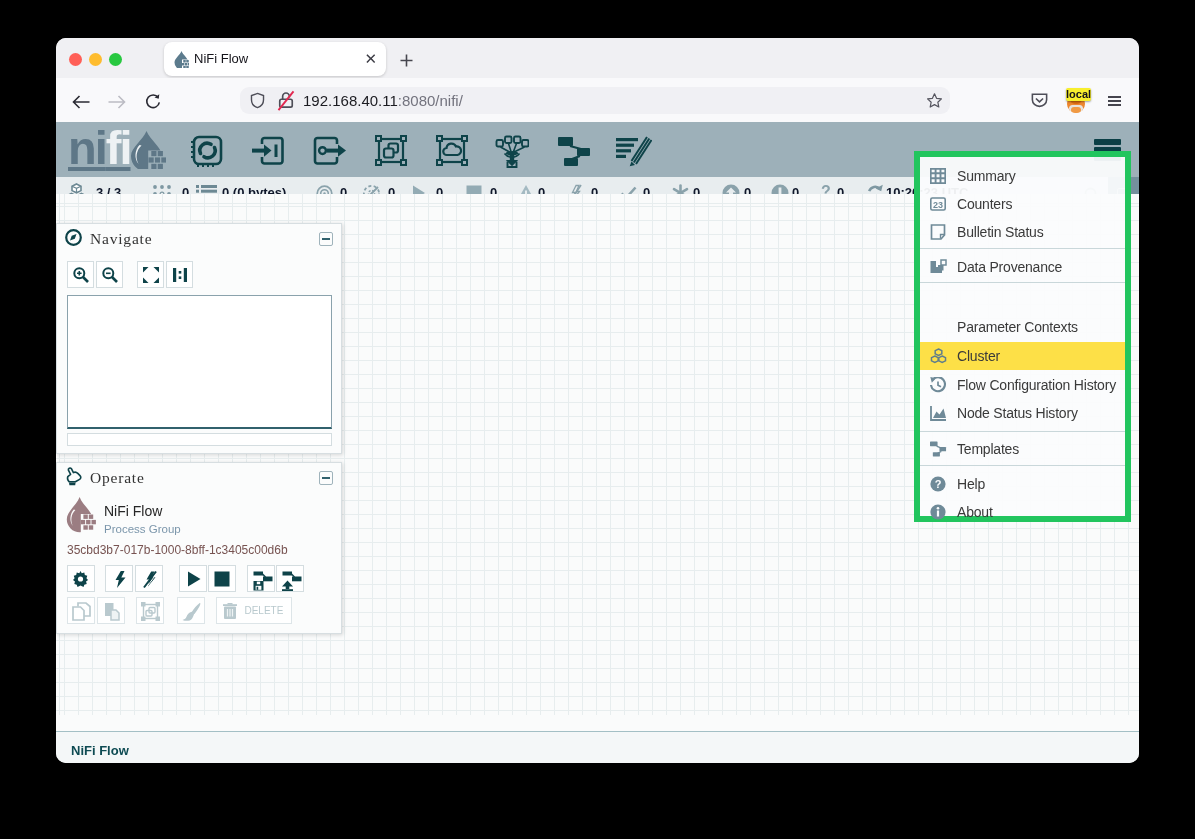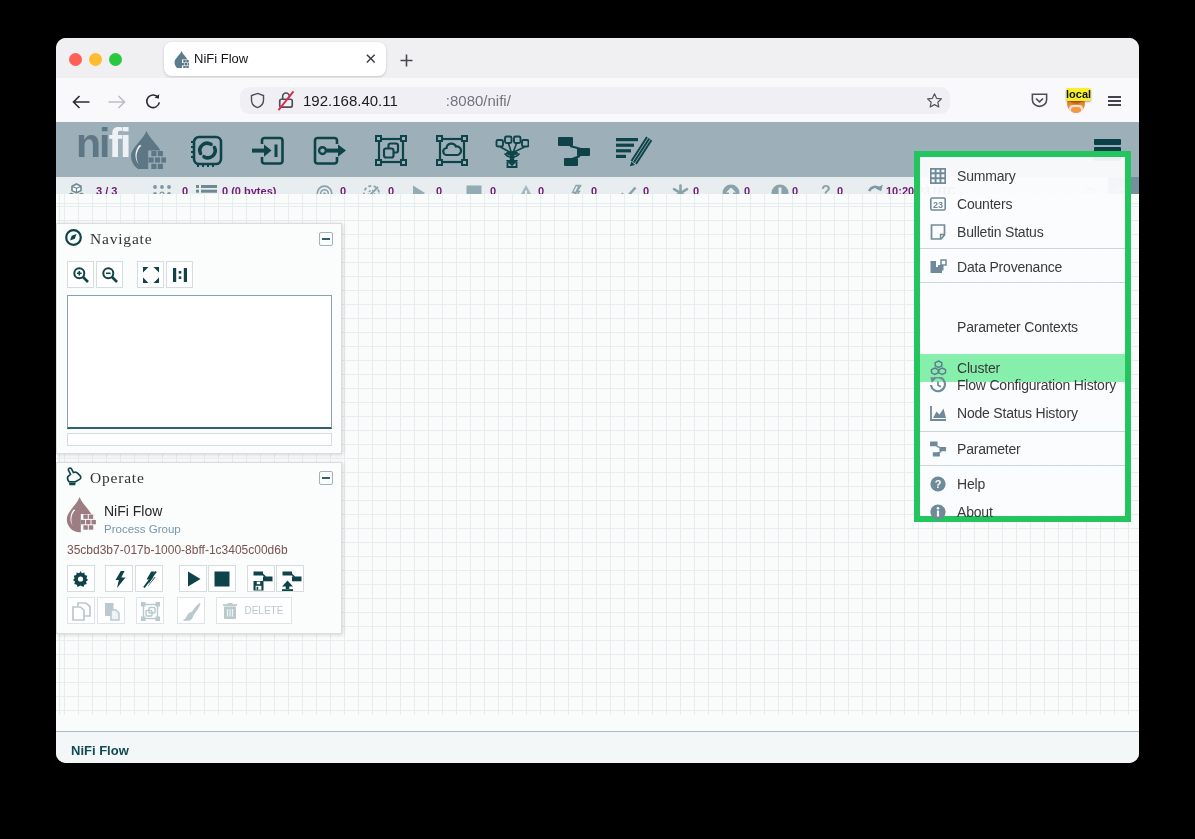--- a/index.html
+++ b/index.html
@@ -14,33 +14,33 @@
   #tab { position:absolute; left:108px; top:4px; width:222px; height:34px; background:#fff;
     border-radius:8px; box-shadow:0 1px 3px rgba(0,0,0,0.18); }
   #tab .title { position:absolute; left:30px; top:9px; font-size:13px; color:#15141a; }
   #tab .close { position:absolute; right:9px; top:8px; font-size:15px; color:#3b3b44; }
   #newtab { position:absolute; left:344px; top:16px; }
   
   #navbar { position:absolute; left:0; top:40px; width:100%; height:44px; background:#f9f9fb; }
   #urlbar { position:absolute; left:184px; top:9px; width:710px; height:27px;
     background:#f0f0f4; border-radius:9px; }
   #urltext { position:absolute; left:63px; top:5px; font-size:15px; color:#1b1b21; }
-  #urltext .dim { color:#73737e;margin-left:48px; }
+  #urltext .dim { color:#73737e; }
   
   #nifihead { position:absolute; left:0; top:84px; width:100%; height:55px; background:#9db0b9; }
-  #logo { position:absolute; left:20px; top:-2px; font-size:41px; font-weight:bold;
-    letter-spacing:-2px; color:#5e7787; }
+  #logo { position:absolute; left:12px; top:-2px; font-size:47px; font-weight:bold;
+    letter-spacing:-2px; color:#5e7787;text-decoration:underline; }
   #logo .w { color:#eef2f4; }
   .hic { top:13px; }
   #burger { position:absolute; left:1038px; top:101px; width:27px; height:22px; }
   #burger div { height:6px; background:#0b3f46; border-radius:1px; margin-bottom:2px; }
   
   #statusbar { position:absolute; left:0; top:139px; width:100%; height:33px; background:#e8edef;
     border-bottom:1px solid #cfdadd; }
-  #statusbar .val { position:absolute; top:8px; font-size:11px; font-weight:bold; color:#701a75; }
+  #statusbar .val { position:absolute; top:8px; font-size:13px; font-weight:bold; color:#0f172a; }
   #statusbar .ic { position:absolute; top:7px; }
   #searchblock { position:absolute; left:1052px; top:0; width:31px; height:32px; background:#74909d; }
   
   #canvas { position:absolute; left:0; top:156px; width:100%; height:521px; background:#fafbfb;
     background-image:
       repeating-linear-gradient(to right, #e7edee 0 1px, transparent 1px 14px),
       repeating-linear-gradient(to bottom, #e7edee 0 1px, transparent 1px 14px);
     background-position: 8px 0, 0 12px; }
   
   #breadcrumb { position:absolute; left:0; top:693px; width:100%; height:32px; background:#f4f7f8;
@@ -63,21 +63,21 @@
     border:1px solid #d4dde0; }
   .opbtn { position:absolute; width:28px; height:27px; background:#fff; border:1px solid #d4dde0; }
   .opbtn.dis { border-color:#dde5e8; }
   
   #menu { position:absolute; left:858px; top:113px; width:217px; height:371px;
     background:rgba(251,252,253,0.945); border:6px solid #22c55e; }
   .mi { position:absolute; left:0; width:100%; height:28px; }
   .mi .t { position:absolute; left:37px; top:5.5px; font-size:14px; letter-spacing:-0.2px; color:#3a3a3a; }
   .mi .ig { position:absolute; left:10px; top:6px; width:16px; height:16px; }
   .mdiv { position:absolute; left:0; width:100%; height:1px; background:#c9d7da; }
-  .hl { background:#86efac;margin-top:12px; }
+  .hl { background:#fde047; }
 </style>
 </head>
 <body>
 <div id="win">
 
   <div id="titlebar">
     <div class="light" style="left:13px; background:#ff5f57;"></div>
     <div class="light" style="left:33px; background:#febc2e;"></div>
     <div class="light" style="left:53px; background:#28c840;"></div>
     <div id="tab">
@@ -634,21 +634,21 @@
     <div class="mdiv" style="top:274px;"></div>
     <div class="mi" style="top:278px;">
         <span class="ig"><svg width="17" height="16" viewBox="0 0 18 16">
             <g fill="#6f8a98">
               <rect x="0" y="0" width="8" height="5" rx="0.5"></rect>
               <rect x="10" y="6" width="7" height="4.5" rx="0.5"></rect>
               <rect x="3" y="11.5" width="7.5" height="4.5" rx="0.5"></rect>
             </g>
             <path d="M7 5 L12 7 M12 10.5 L8 12.5" stroke="#6f8a98" stroke-width="1.3"></path>
           </svg></span>
-        <span class="t">Parameter</span>
+        <span class="t">Templates</span>
       </div>
     <div class="mdiv" style="top:308px;"></div>
     <div class="mi" style="top:313px;">
         <span class="ig"><svg width="16" height="16" viewBox="0 0 16 16">
             <circle cx="8" cy="8" r="7.6" fill="#6f8a98"></circle>
             <text x="8" y="12" font-size="11" font-weight="bold" fill="#fbfcfd" text-anchor="middle" font-family="Liberation Sans">?</text>
           </svg></span>
         <span class="t">Help</span>
       </div>
     <div class="mi" style="top:341px;padding-left:16px;">

